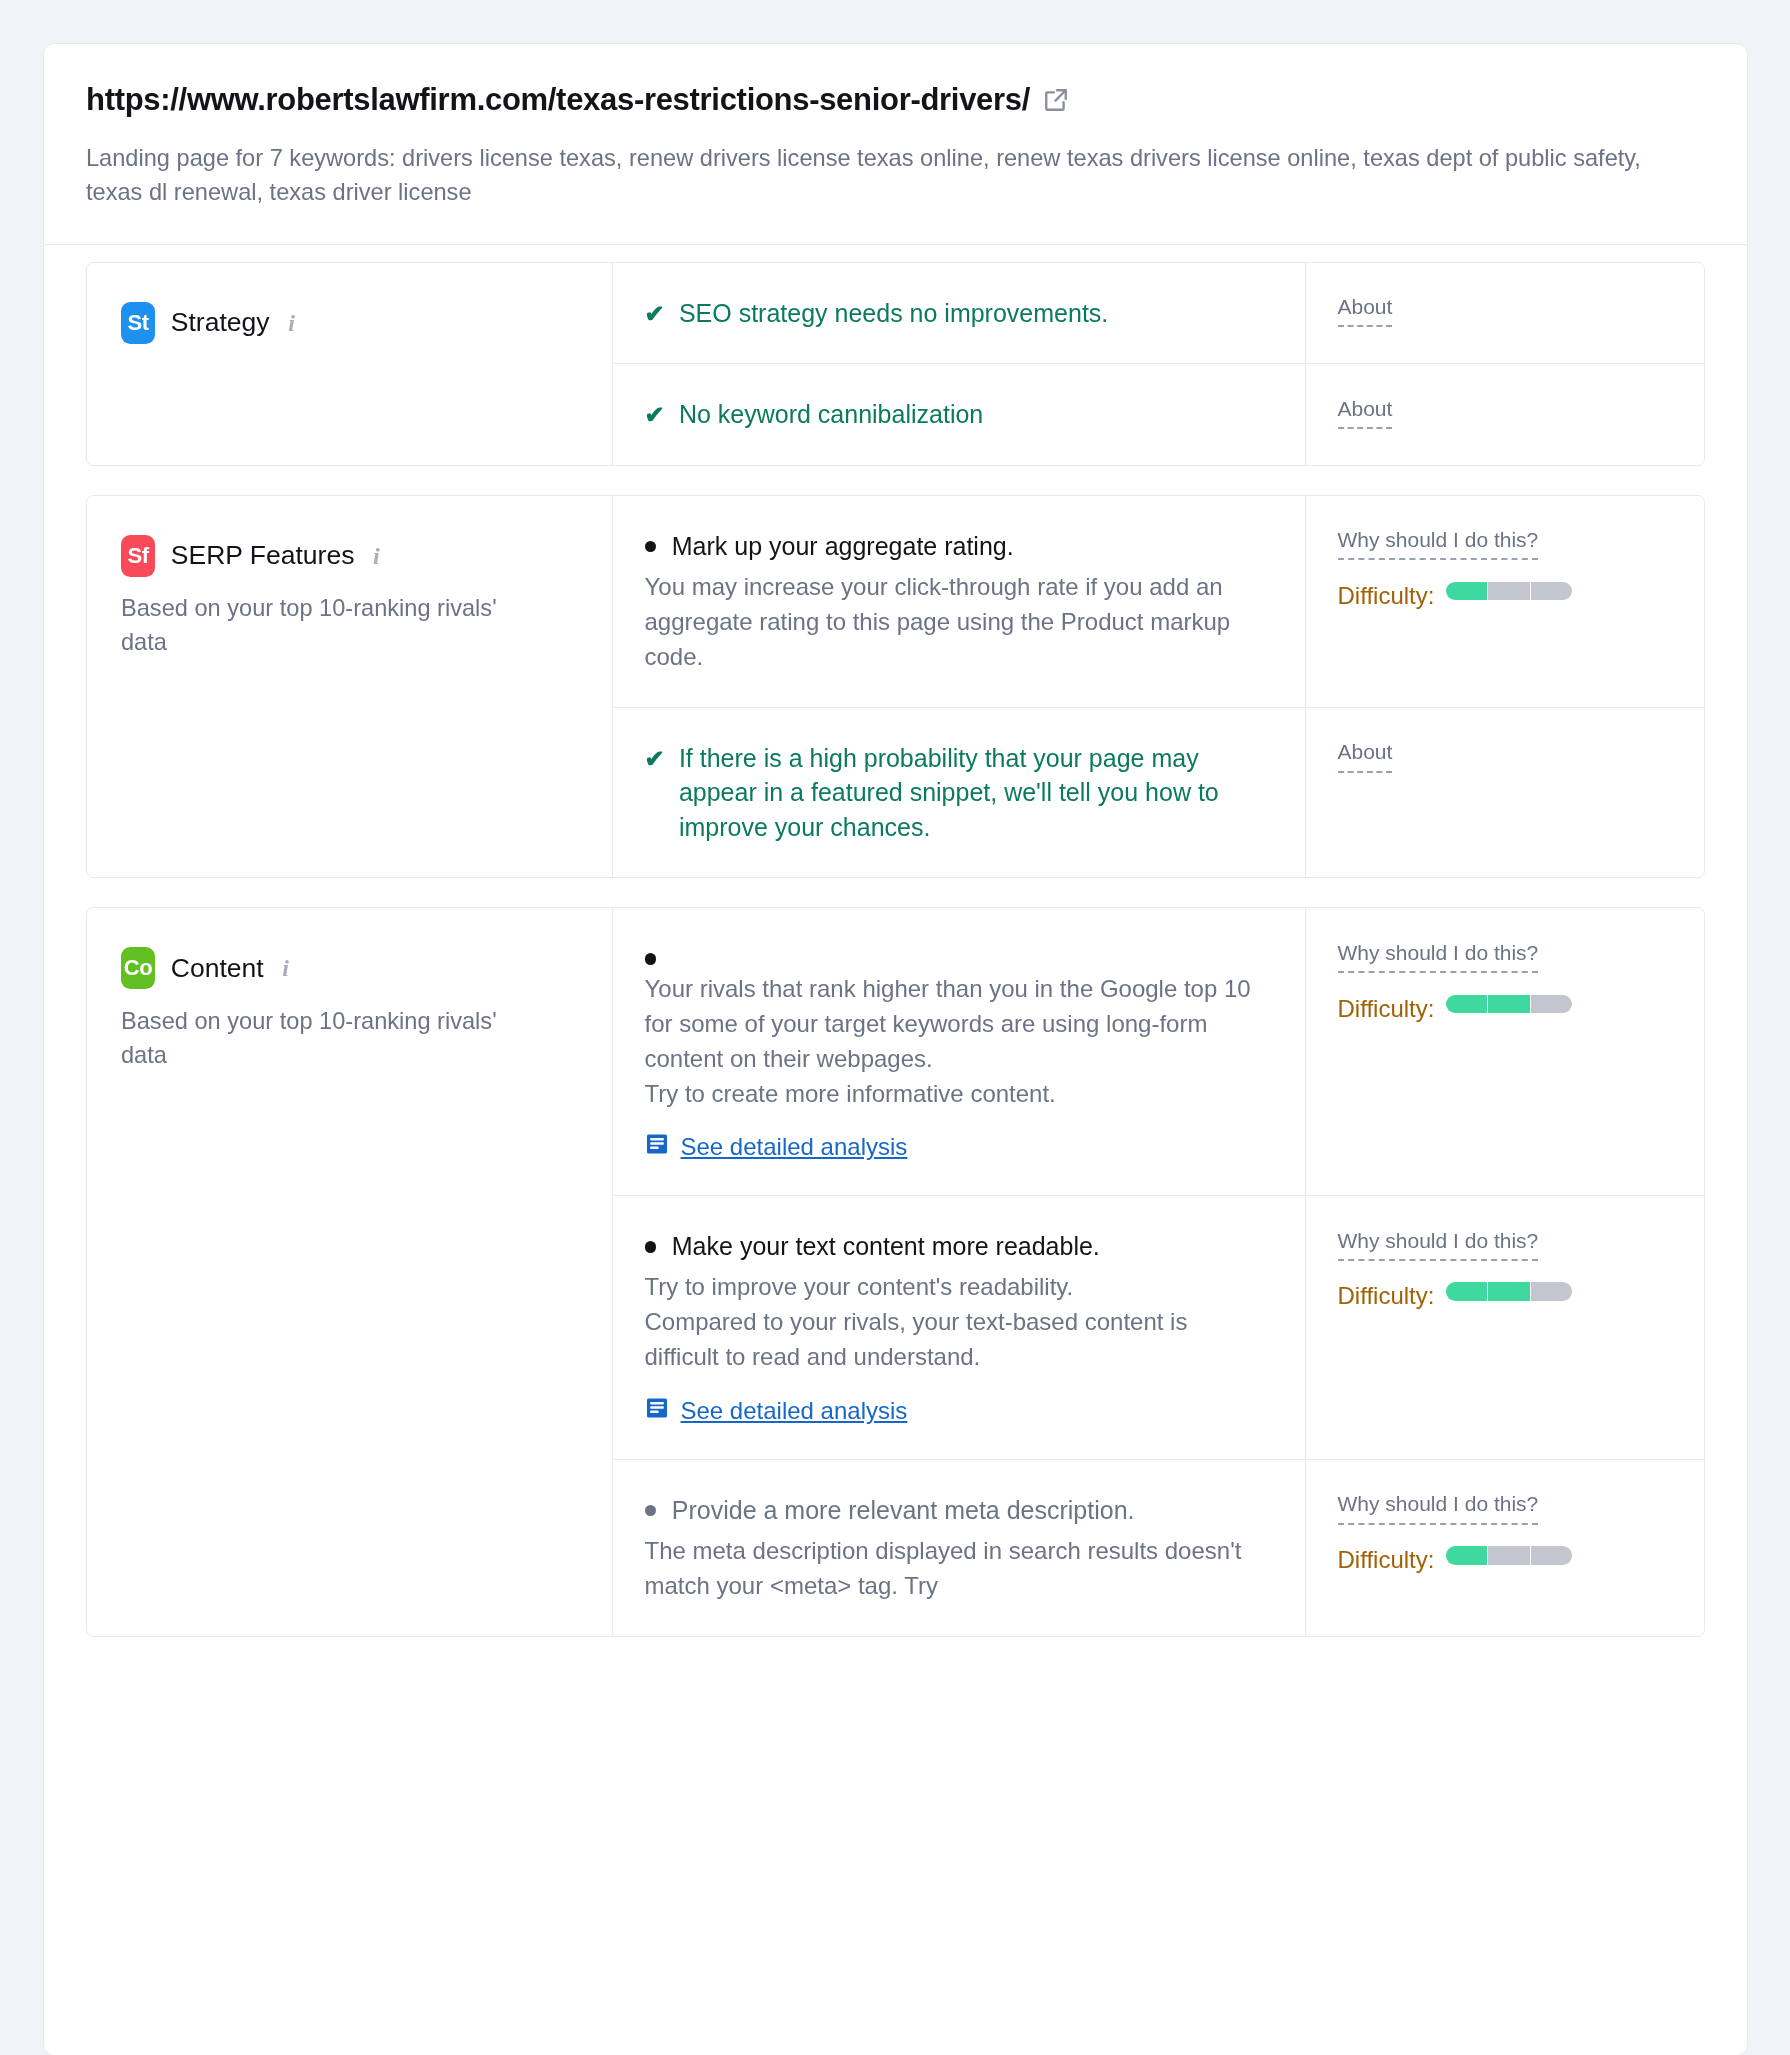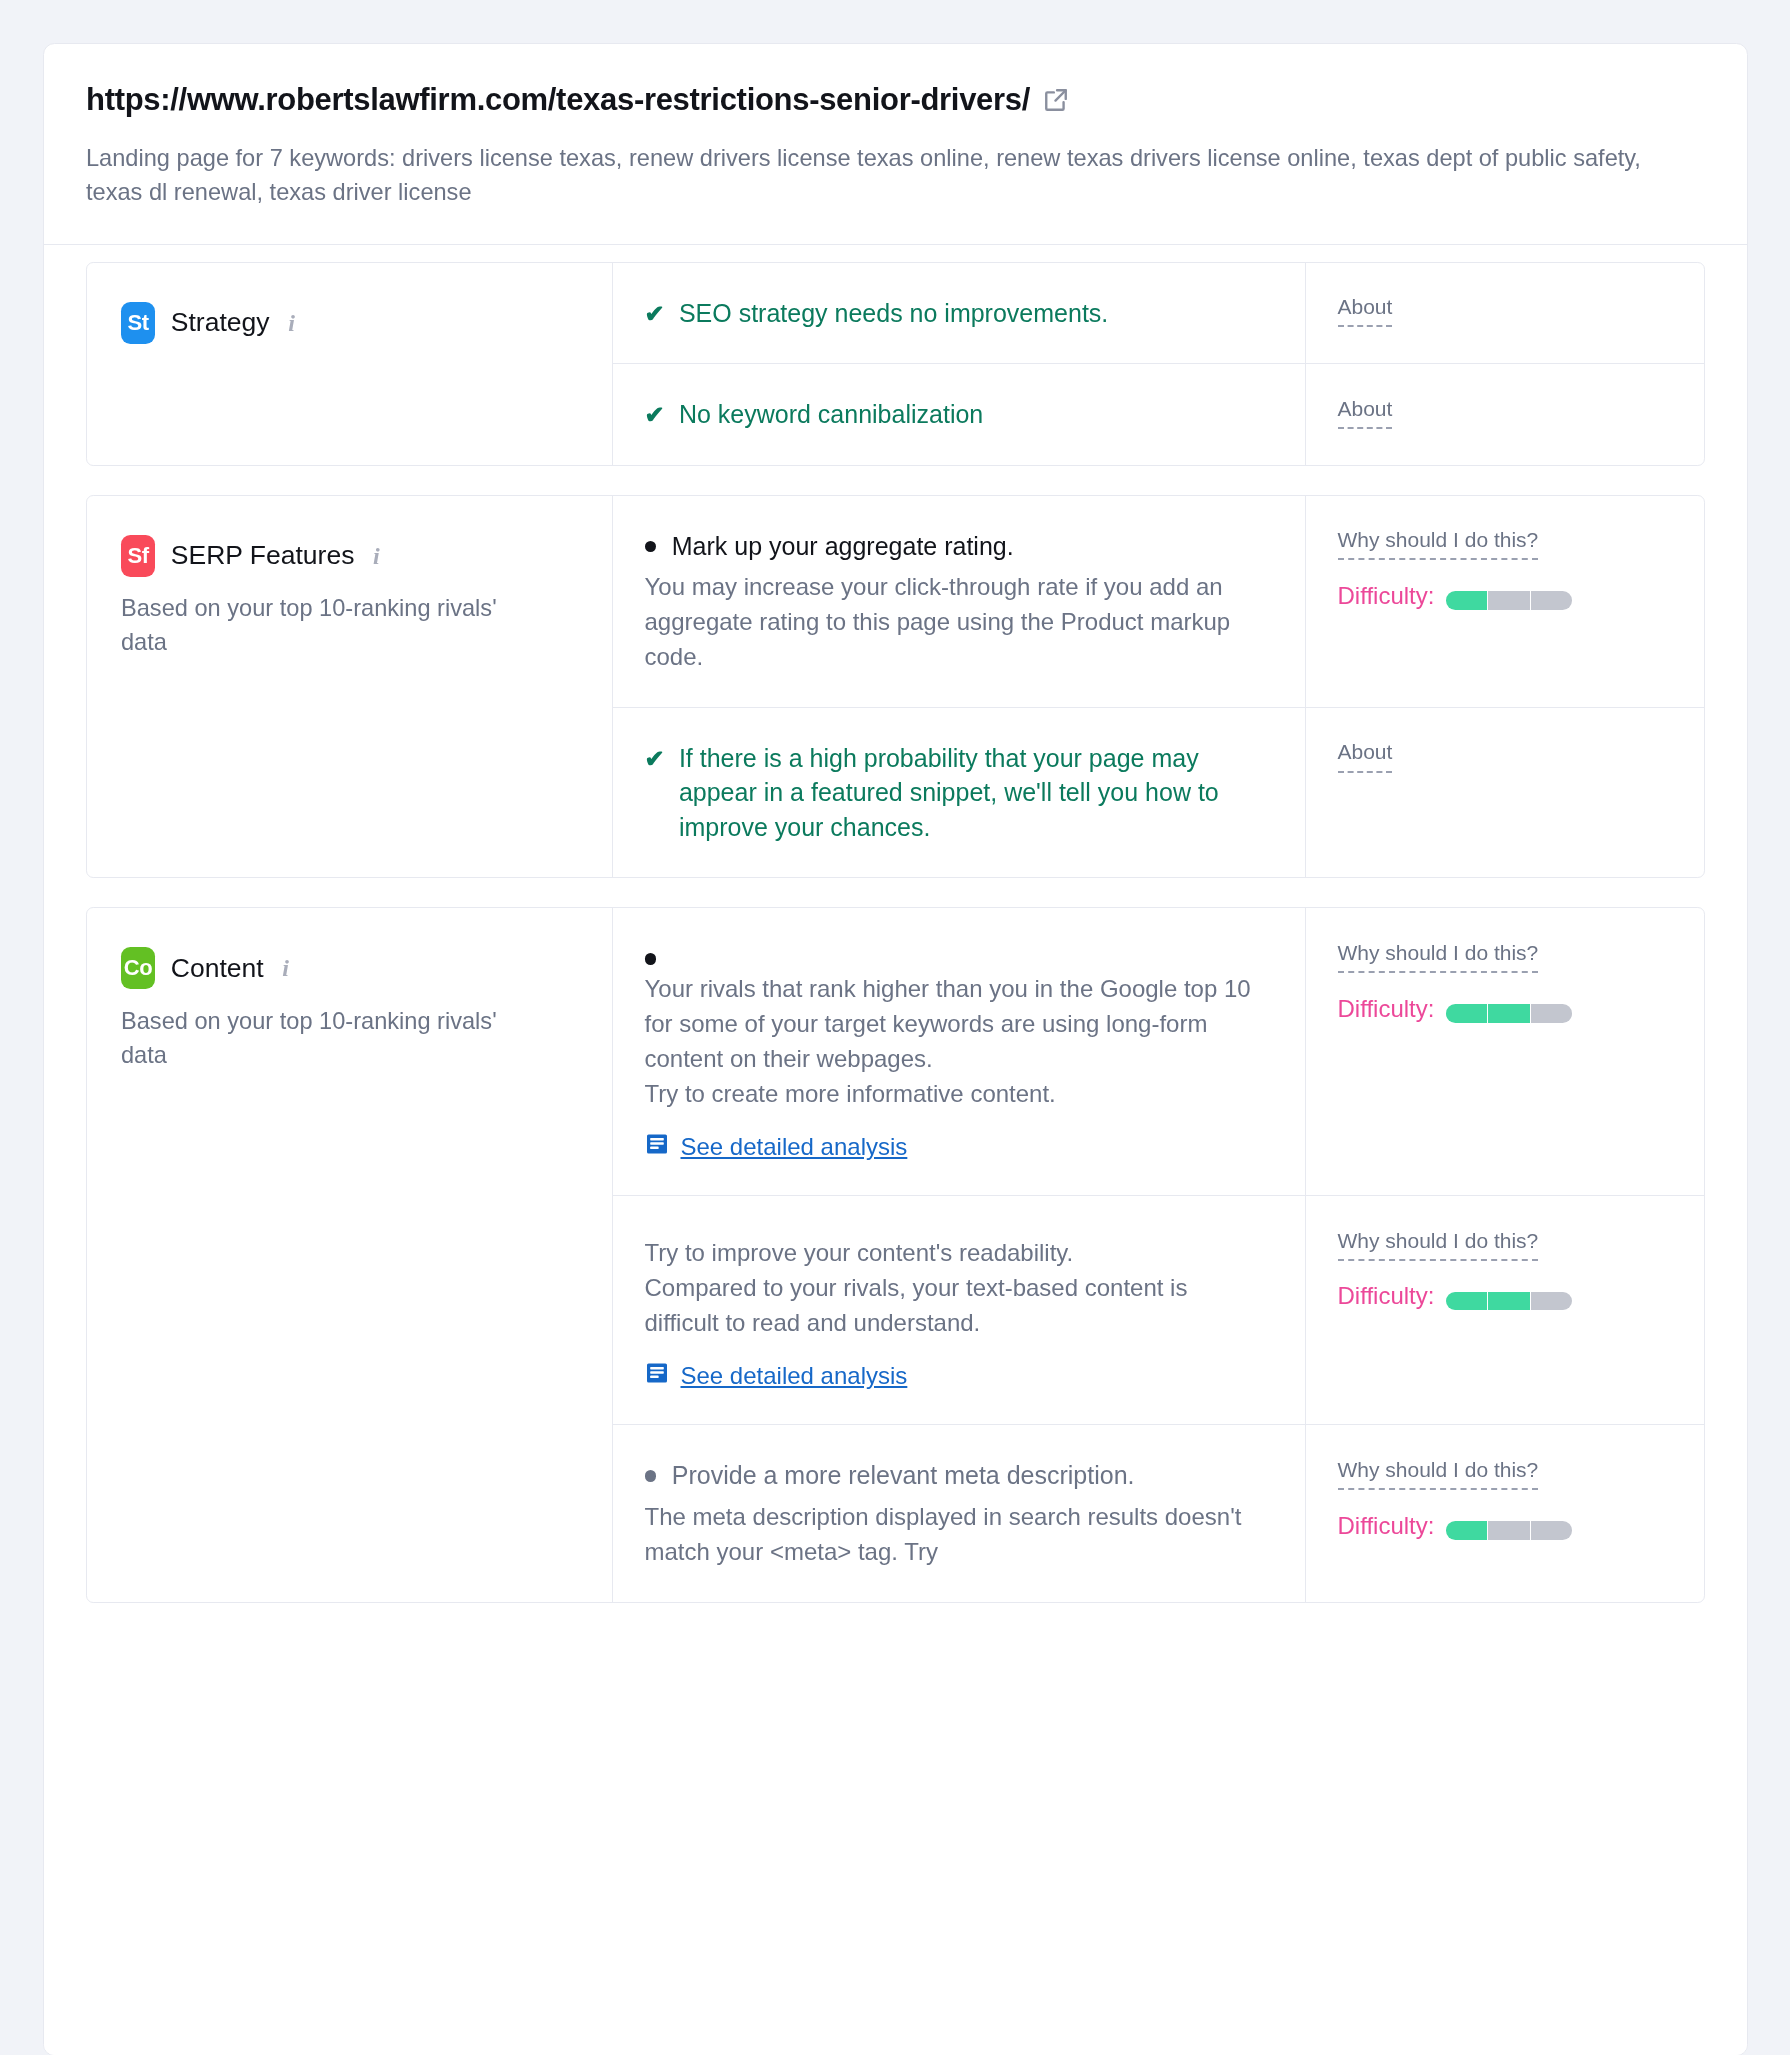--- a/index.html
+++ b/index.html
@@ -141,24 +141,24 @@
     font-size: 21px;
     color: #6b7385;
     border-bottom: 2.1px dashed #9aa0b0;
     padding-bottom: 5px;
     display: inline-block;
     line-height: 1.25;
   }
   .difficulty {
     margin-top: 21.5px;
     display: flex;
-    align-items: flex-end;
+    align-items: flex-start;
     gap: 11.5px;
     font-size: 24px;
-    color: #ec4899;
+    color: #a16207;
   }
   .meter { display: flex; height: 18.6px; width: 126px; border-radius: 9.3px; overflow: hidden; }
   .seg { flex: 1 1 0; background: #c3c6cf; border-right: 1.4px solid #ffffff; }
   .seg:last-child { border-right: none; }
   .seg.on { background: #3fd9a0; }
 
   
   .faded .item-title, .faded .item-desc, .faded .aside-link, .faded .difficulty { }
   .fade-mask {
     position: absolute;
@@ -315,20 +315,24 @@
                 <i class="seg on"></i>
                 <i class="seg on"></i>
                 <i class="seg"></i>
               </span>
             </div>
           </div>
         </div>
 
         <div class="row">
           <div class="row-main">
+            <div class="item-title">
+              <span class="bullet"></span>
+              <span>Make your text content more readable.</span>
+            </div>
             <div class="item-desc">
               <p>Try to improve your content's readability.</p>
               <p>Compared to your rivals, your text-based content is difficult to read and understand.</p>
             </div>
             <a class="detail-link" href="#">
               <span>
                 <svg width="24" height="24" viewBox="0 0 24 24" fill="none">
                   <rect x="2" y="2.5" width="20" height="19" rx="1.6" fill="#1668c8"></rect>
                   <rect x="5.2" y="6" width="13.6" height="2.4" rx="0.6" fill="#ffffff"></rect>
                   <rect x="5.2" y="10.3" width="13.6" height="2.4" rx="0.6" fill="#ffffff"></rect>

